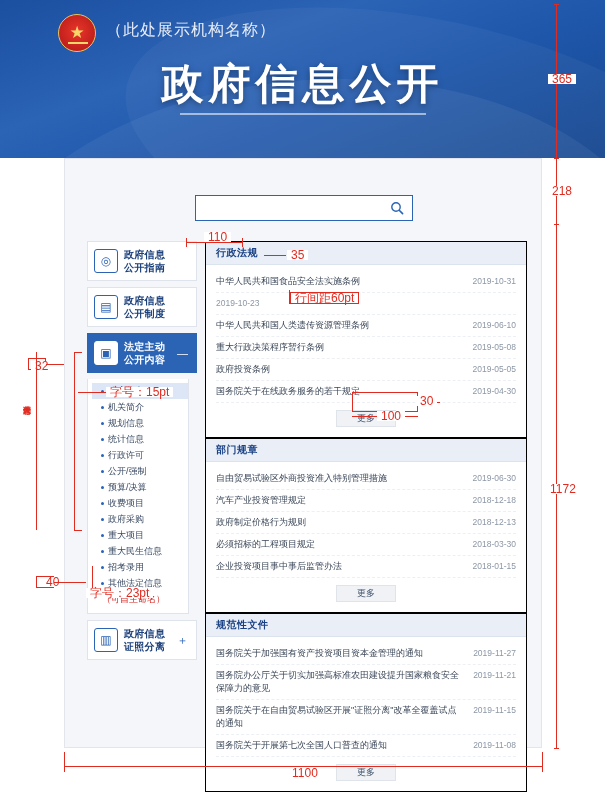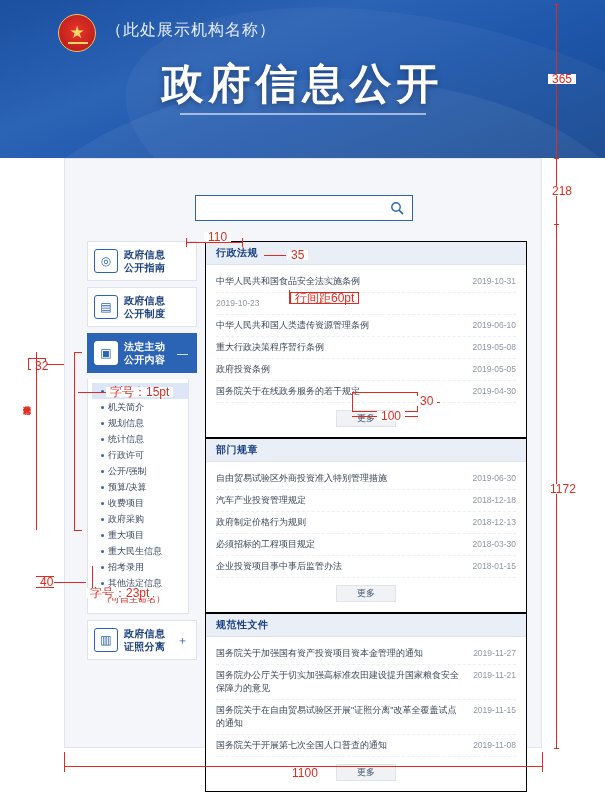--- a/index.html
+++ b/index.html
@@ -520,17 +520,17 @@
 <div class="vert-text" style="left:22px; top:400px; height:90px;">尺寸依内容调整</div>
 <div class="ann-line-v" style="left:36px; top:352px; height:178px;"></div>
 
 <div class="ann-box" style="left:352px; top:392px; width:66px; height:20px;"></div>
 <div class="ann-line-h" style="left:418px; top:402px; width:22px;"></div>
 <div class="ann-label" style="left:416px; top:396px;">30</div>
 <div class="ann-line-h" style="left:352px; top:416px; width:66px;"></div>
 <div class="ann-label" style="left:377px; top:411px;">100</div>
 
 <div class="ann-box" style="left:36px; top:576px; width:18px; height:12px;"></div>
-<div class="ann-label" style="left:36px; top:577px;">40</div>
+<div class="ann-label" style="left:42px; top:577px;">40</div>
 <div class="ann-line-h" style="left:54px; top:582px; width:32px;"></div>
 
 <div class="ann-label" style="left:86px; top:588px;">字号：23pt</div>
 <div class="ann-line-v" style="left:92px; top:566px; height:22px;"></div>
 
 </body></html>

